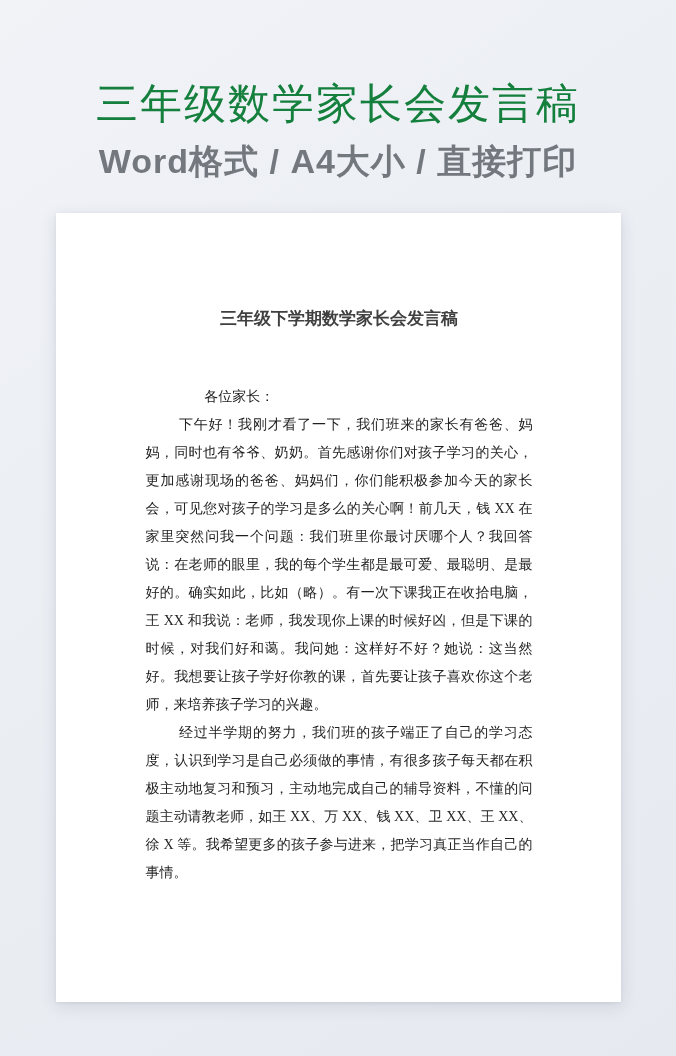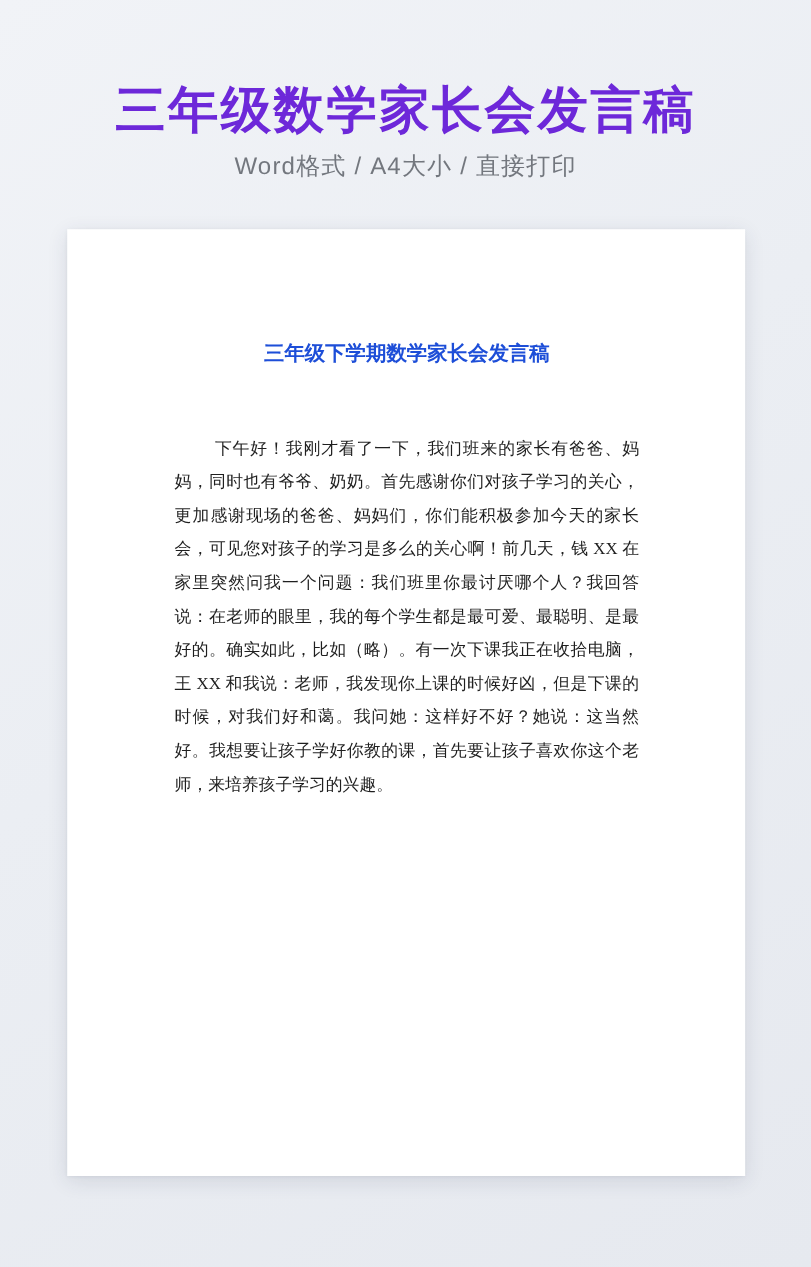--- a/index.html
+++ b/index.html
@@ -11,53 +11,53 @@
     background: linear-gradient(145deg, #f1f3f7 0%, #ebeef3 45%, #e6e9ef 100%);
     font-family: "Liberation Sans", sans-serif;
   }
 
   
   .banner {
     text-align: center;
     padding-top: 64px;
   }
   .banner-title {
-    margin: 4px;
+    margin: 16px;
     font-size: 42px;
     line-height: 48px;
-    font-weight: 700;
+    font-weight: 400;
     letter-spacing: 2px;
-    color: #6d28d9;
+    color: #15803d;
   }
   .banner-subtitle {
     margin: 6px 0 16px 0;
-    font-size: 20px;
+    font-size: 34px;
     line-height: 34px;
-    font-weight: 400;
+    font-weight: 700;
     letter-spacing: 1px;
     color: #73777e;
   }
 
   
   .sheet {
     width: 565px;
     height: 789px;
     margin: 35px auto 0 auto;
     background: #ffffff;
     box-shadow: 0 4px 16px rgba(40, 50, 80, 0.12), 0 1px 3px rgba(40, 50, 80, 0.08);
     padding: 92px 88px 0 90px;
   }
   .doc-title {
     margin: 0 0 50px 0;
-    font-family: Liberation Mono, monospace;
+    font-family: Liberation Sans, sans-serif;
     font-size: 17px;
     line-height: 28px;
     font-weight: 700;
     text-align: center;
-    color: #1d4ed8;
+    color: #404040;
   }
   .doc-body {
     font-family: "Liberation Serif", "DejaVu Serif", serif;
     font-size: 14px;
     line-height: 28px;
     color: #1f1f1f;
     text-align: justify;
   }
   .greeting {
     margin: 0;
@@ -73,15 +73,17 @@
 <body>
 
 <div class="banner">
   <h1 class="banner-title">三年级数学家长会发言稿</h1>
   <p class="banner-subtitle">Word格式 / A4大小 / 直接打印</p>
 </div>
 
 <div class="sheet">
   <h2 class="doc-title">三年级下学期数学家长会发言稿</h2>
   <div class="doc-body">
+    <p class="greeting">各位家长：</p>
     <p class="para">下午好！我刚才看了一下，我们班来的家长有爸爸、妈妈，同时也有爷爷、奶奶。首先感谢你们对孩子学习的关心，更加感谢现场的爸爸、妈妈们，你们能积极参加今天的家长会，可见您对孩子的学习是多么的关心啊！前几天，钱 XX 在家里突然问我一个问题：我们班里你最讨厌哪个人？我回答说：在老师的眼里，我的每个学生都是最可爱、最聪明、是最好的。确实如此，比如（略）。有一次下课我正在收拾电脑，王 XX 和我说：老师，我发现你上课的时候好凶，但是下课的时候，对我们好和蔼。我问她：这样好不好？她说：这当然好。我想要让孩子学好你教的课，首先要让孩子喜欢你这个老师，来培养孩子学习的兴趣。</p>
+    <p class="para">经过半学期的努力，我们班的孩子端正了自己的学习态度，认识到学习是自己必须做的事情，有很多孩子每天都在积极主动地复习和预习，主动地完成自己的辅导资料，不懂的问题主动请教老师，如王 XX、万 XX、钱 XX、卫 XX、王 XX、徐 X 等。我希望更多的孩子参与进来，把学习真正当作自己的事情。</p>
   </div>
 </div>
 
 </body></html>

